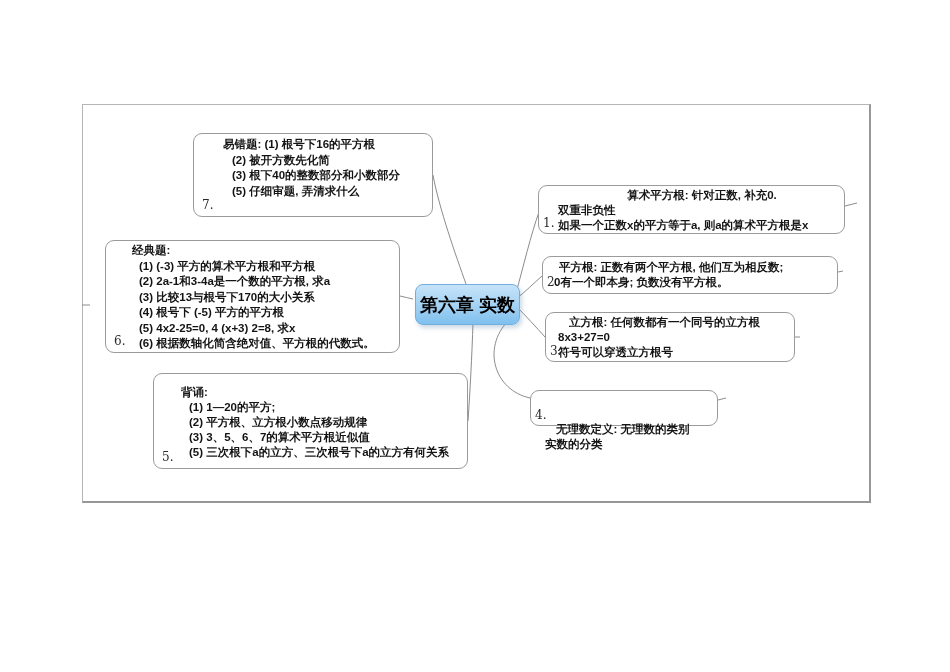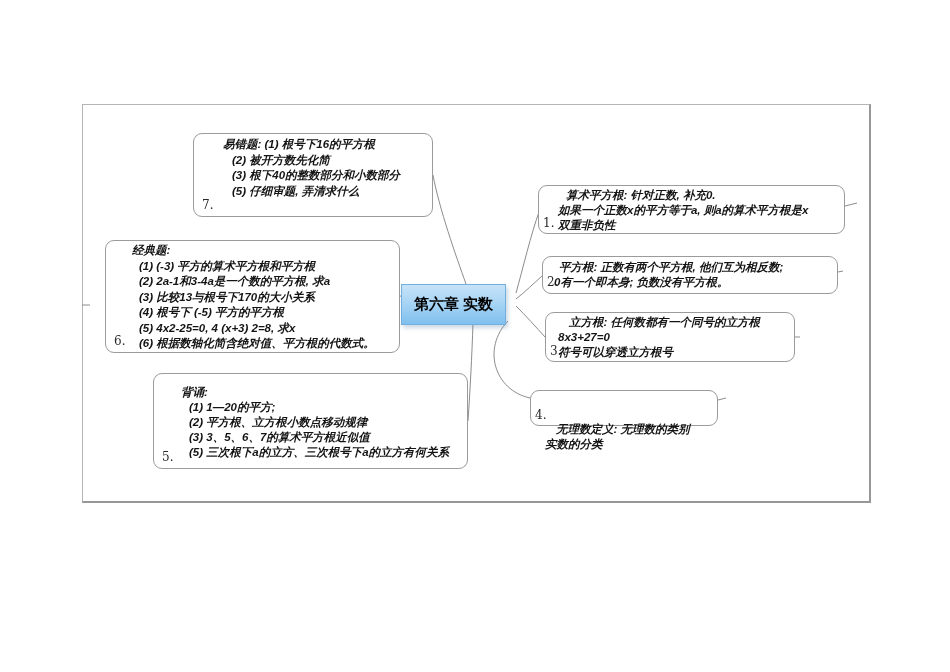--- a/index.html
+++ b/index.html
@@ -12,32 +12,32 @@
     position:absolute;left:82px;top:104px;width:786px;height:396px;
     border:1px solid #b5b5b5;border-right:2px solid #979797;border-bottom:2px solid #979797;
     background:#ffffff;
   }
   svg.wires{position:absolute;left:0;top:0;width:950px;height:672px;}
   .box{
     position:absolute;box-sizing:border-box;background:#ffffff;
     border:1px solid #9b9b9b;border-radius:9px;
     color:#141414;font-weight:bold;font-size:11.5px;overflow:visible;
   }
-  .ln{white-space:nowrap;font-style:italic;}
+  .ln{white-space:nowrap;}
   .num{
     position:absolute;font-family:"DejaVu Serif",serif;font-weight:normal;
     font-size:12px;color:#2a2a2a;line-height:14px;
   }
   .central{
-    position:absolute;left:401px;top:284px;width:103px;height:39px;
-    border:1px solid #72aede;border-radius:0;
+    position:absolute;left:415px;top:284px;width:103px;height:39px;
+    border:1px solid #72aede;border-radius:8px;
     background:linear-gradient(180deg,#c6e3f8 0%,#a9d5f4 45%,#7fc0ee 100%);
     box-shadow:2px 3px 4px rgba(110,145,180,0.35);
     display:flex;align-items:center;justify-content:center;
-    font-size:15px;font-weight:bold;color:#000;white-space:nowrap;
+    font-size:18px;font-weight:bold;color:#000;white-space:nowrap;
   }
 </style>
 </head>
 <body>
 
 <div id="canvas">
 
   <div class="frame"></div>
 
   <svg class="wires" viewBox="0 0 950 672" fill="none" stroke="#8c8c8c" stroke-width="1">
@@ -78,23 +78,23 @@
     <span class="num" style="left:8px;bottom:4px;">5.</span>
     <div class="ln" style="margin-left:-8px;margin-top:8px;">背诵:</div>
     <div class="ln">(1) 1—20的平方;</div>
     <div class="ln">(2) 平方根、立方根小数点移动规律</div>
     <div class="ln">(3) 3、5、6、7的算术平方根近似值</div>
     <div class="ln">(5) 三次根下a的立方、三次根号下a的立方有何关系</div>
   </div>
 
   <div class="box" style="left:538px;top:185px;width:307px;height:49px;padding:2px 6px 2px 19px;line-height:15px;">
     <span class="num" style="left:4px;bottom:3px;">1.</span>
-    <div class="ln" style="margin-left:8px;">算术平方根: 针对正数, 补充0.</div>
+    <div class="ln" style="margin-left:8px;text-align:center;">算术平方根: 针对正数, 补充0.</div>
+    <div class="ln">双重非负性</div>
     <div class="ln">如果一个正数x的平方等于a, 则a的算术平方根是x</div>
-    <div class="ln">双重非负性</div>
   </div>
 
   <div class="box" style="left:542px;top:256px;width:296px;height:38px;padding:3px 6px 3px 11px;line-height:15px;">
     <span class="num" style="left:4px;bottom:4px;">2.</span>
     <div class="ln" style="margin-left:5px;">平方根: 正数有两个平方根, 他们互为相反数;</div>
     <div class="ln">0有一个即本身; 负数没有平方根。</div>
   </div>
 
   <div class="box" style="left:545px;top:312px;width:250px;height:50px;padding:2px 6px 2px 12px;line-height:15px;">
     <span class="num" style="left:4px;bottom:3px;">3.</span>

